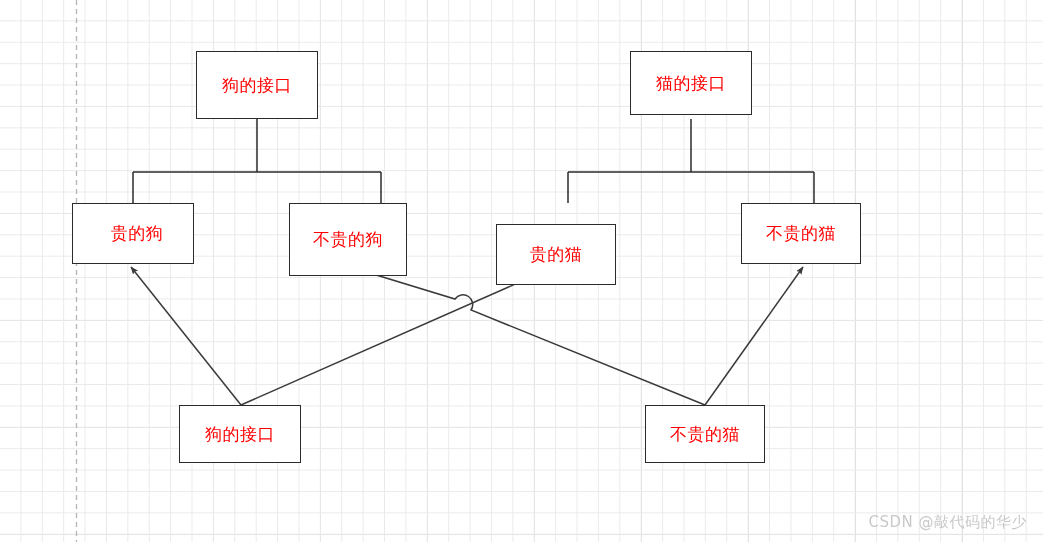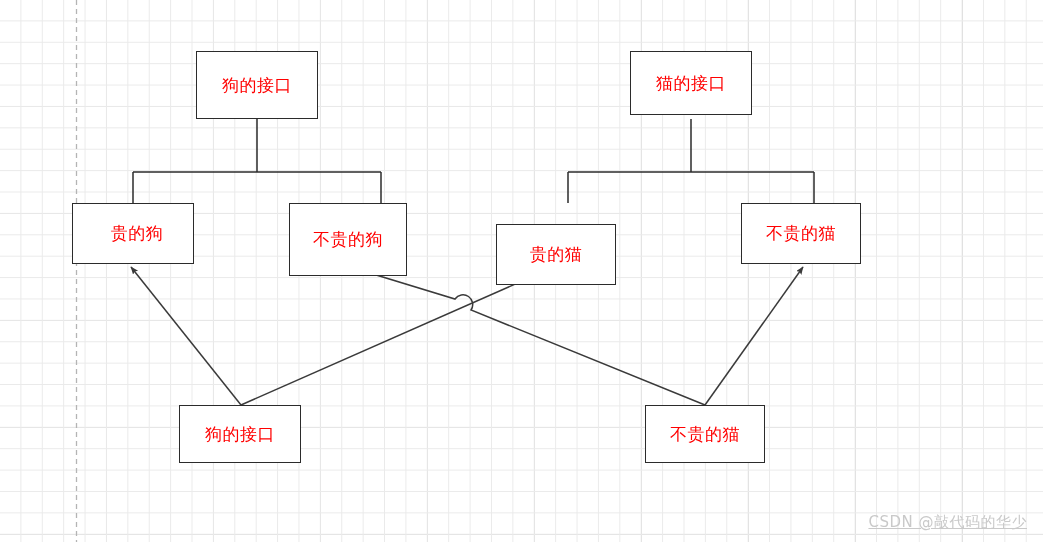--- a/index.html
+++ b/index.html
@@ -54,21 +54,20 @@
   }
   .watermark {
     position: absolute;
     right: 16px;
     bottom: 10px;
     font-size: 15px;
     color: #c9c9c9;
     letter-spacing: 0.5px;
     white-space: nowrap;
     user-select: none;
-    text-decoration: underline;
   }
 </style>
 </head>
 <body>
 
 <div id="canvas">
 
   <svg id="edge-layer" width="1043" height="542" viewBox="0 0 1043 542">
 
     <defs>

